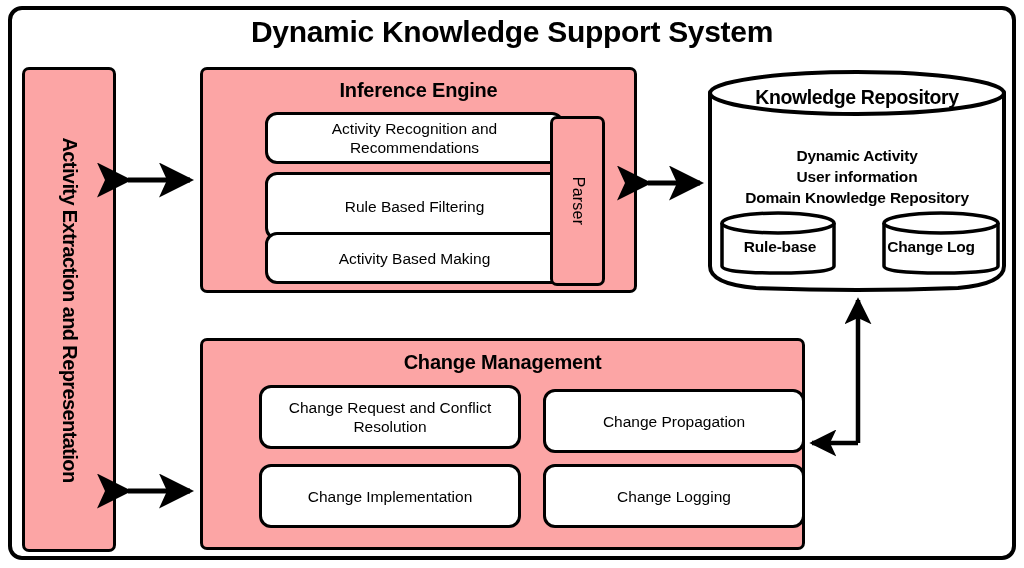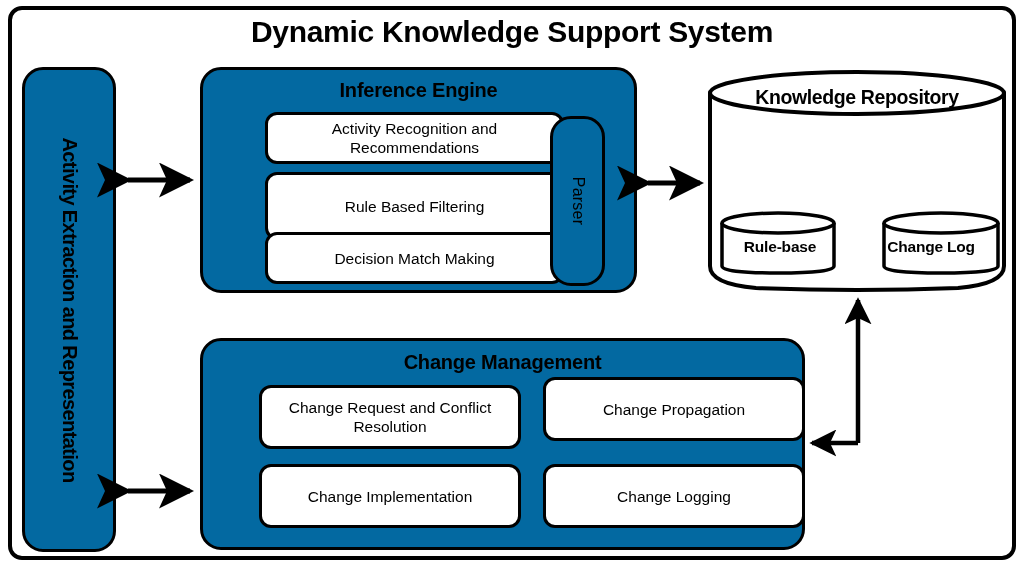--- a/index.html
+++ b/index.html
@@ -46,22 +46,22 @@
     text-align: center;
     font-size: 20px;
     font-weight: bold;
     line-height: 26px;
     letter-spacing: -0.2px;
   }
 
   
   .box {
     border: 3.5px solid #000;
-    border-radius: 21px;
-    background: #0369a1;
+    border-radius: 7px;
+    background: #fca5a5;
   }
   .inner-box {
     border: 3px solid #000;
     border-radius: 12px;
     background: #fff;
     display: flex;
     align-items: center;
     justify-content: center;
     text-align: center;
     font-size: 15.5px;
@@ -113,21 +113,21 @@
   .change-mgmt {
     left: 200px; top: 338px;
     width: 605px; height: 212px;
   }
   .cm-title { position: absolute; left: 0; top: 8px; }
   .cm-item {
     position: absolute;
     width: 262px; height: 64px;
   }
   .cm-0 { left: 28px;  top: 44px; }
-  .cm-1 { left: 312px; top: 36px; text-align: right; }
+  .cm-1 { left: 312px; top: 48px; text-align: right; }
   .cm-2 { left: 28px;  top: 123px; }
   .cm-3 { left: 312px; top: 123px; }
 
   
   .kr-wrap {
     left: 706px; top: 70px;
     width: 302px; height: 222px;
   }
   .kr-svg { position: absolute; left: 0; top: 0; }
   .kr-title {
@@ -178,21 +178,21 @@
 
   <div class="abs box left-panel">
     <span class="left-panel-label">Activity Extraction and Representation</span>
   </div>
 
   <div class="abs box inference-engine">
     <div class="group-title ie-title">Inference Engine</div>
 
     <div class="inner-box ie-item-0">Activity Recognition and Recommendations</div>
     <div class="inner-box ie-item-1">Rule Based Filtering</div>
-    <div class="inner-box ie-item-2">Decision Match Making</div>
+    <div class="inner-box ie-item-2">Activity Based Making</div>
 
     <div class="box parser-box">
       <span class="parser-label">Parser</span>
     </div>
   </div>
 
   <div class="abs box change-mgmt">
     <div class="group-title cm-title">Change Management</div>
 
     <div class="inner-box cm-item cm-0">Change Request and Conflict Resolution</div>
@@ -210,20 +210,25 @@
 
       <path d="M 16 153 L 16 196 Q 16 203 72 203 Q 128 203 128 196 L 128 153" fill="#ffffff" stroke="#000000" stroke-width="3.5"></path>
       <ellipse cx="72" cy="153" rx="56" ry="10" fill="#ffffff" stroke="#000000" stroke-width="3.5"></ellipse>
 
       <path d="M 178 153 L 178 196 Q 178 203 235 203 Q 292 203 292 196 L 292 153" fill="#ffffff" stroke="#000000" stroke-width="3.5"></path>
       <ellipse cx="235" cy="153" rx="57" ry="10" fill="#ffffff" stroke="#000000" stroke-width="3.5"></ellipse>
     </svg>
 
     <div class="kr-title">Knowledge Repository</div>
 
+    <div class="kr-lines">
+      <div>Dynamic Activity</div>
+      <div>User information</div>
+      <div>Domain Knowledge  Repository</div>
+    </div>
 
     <div class="kr-sub-label kr-sub-0">Rule-base</div>
     <div class="kr-sub-label kr-sub-1">Change Log</div>
   </div>
 
   <svg class="abs arrow-layer" width="1024" height="568" viewBox="0 0 1024 568">
     <defs>
       <marker id="ah" markerWidth="7" markerHeight="7" refX="6.2" refY="3.5" orient="auto" markerUnits="strokeWidth">
         <path d="M 0 0 L 7 3.5 L 0 7 L 1.6 3.5 z" fill="#000000"></path>
       </marker>

